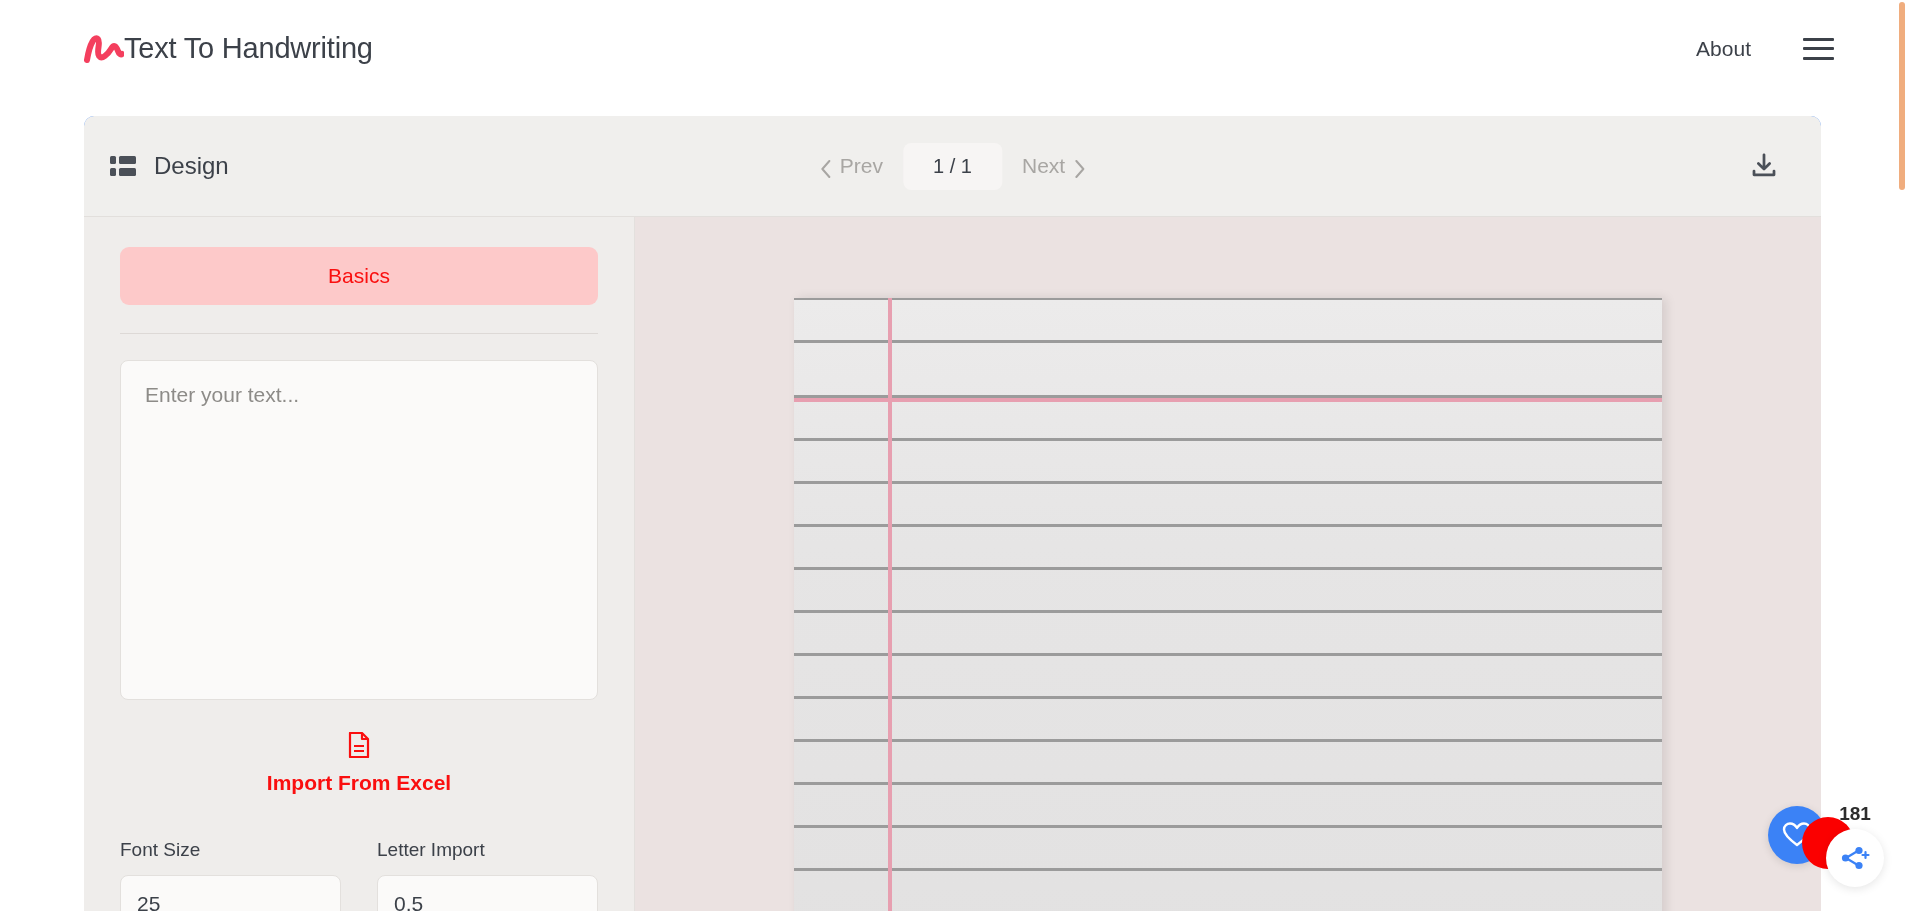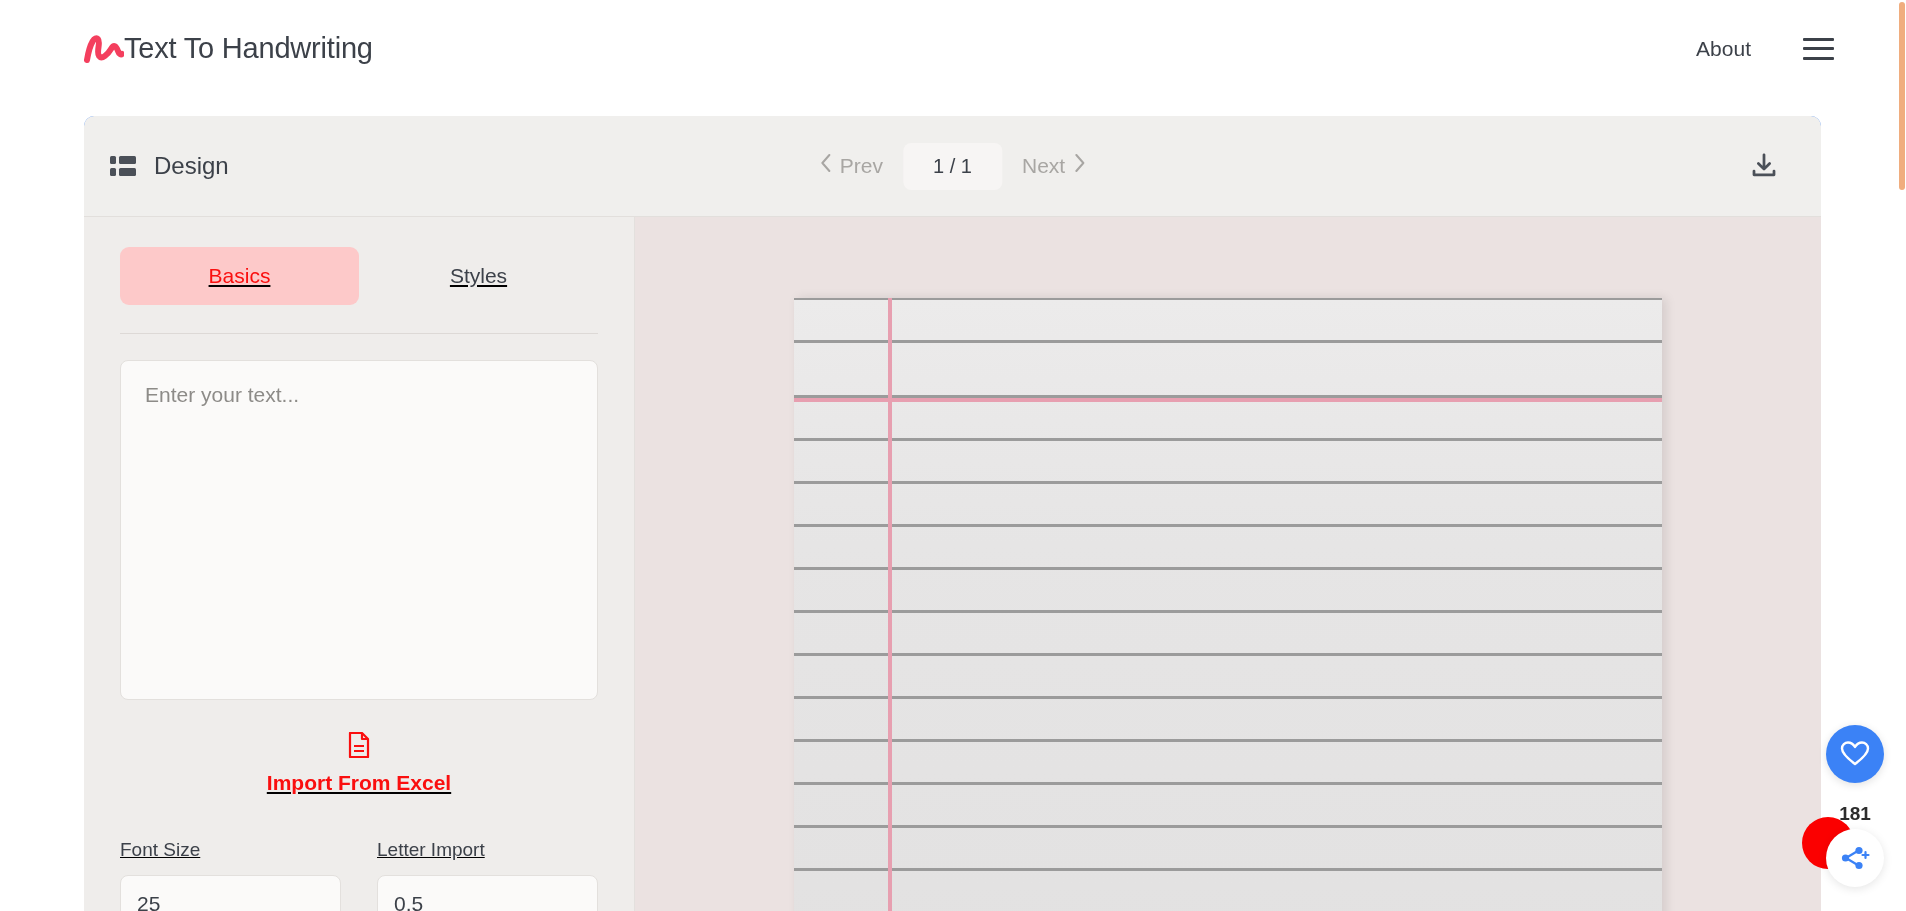--- a/index.html
+++ b/index.html
@@ -68,21 +68,21 @@
   }
   .toolbar-left { display: flex; align-items: center; gap: 18px; margin-left: 26px; }
   .design-icon { width: 26px; height: 22px; display: block; }
   .toolbar-title { font-size: 24px; color: #3c4149; }
 
   .pager {
     position: absolute; left: 50%; transform: translateX(-50%);
     display: flex; align-items: center; gap: 8px;
   }
   .pager-btn {
-    display: flex; align-items: flex-start; gap: 9px;
+    display: flex; align-items: flex-end; gap: 9px;
     font-size: 21px; color: #a8a6a3;
     background: none; border: none; cursor: default;
     padding: 8px 12px; font-family: inherit;
   }
   .pager-chev { width: 11px; height: 18px; display: block; }
   .pager-count {
     font-size: 20px; color: #3c4149;
     background: #f7f5f4; border-radius: 8px;
     padding: 12px 30px; min-width: 84px; text-align: center;
   }
@@ -93,21 +93,20 @@
 
   
   .card-body { display: flex; height: 694px; }
 
   .left-panel {
     width: 551px; height: 100%;
     background: #efedeb;
     border-right: 1px solid #e3e0dd;
     padding: 30px 36px 8px 36px;
     position: relative;
-    text-decoration: underline;
   }
 
   .tabs { display: flex; gap: 0; }
   .tab {
     flex: 1; text-align: center;
     padding: 17px 0;
     font-size: 21px; color: #3c4149;
     border-radius: 9px; cursor: pointer;
     background: transparent; border: none; font-family: inherit;
   }
@@ -186,21 +185,21 @@
     width: 100%; height: 4px; background: #e79fb0;
   }
   .paper-margin-line {
     position: absolute; left: 94px; top: 0;
     width: 4px; height: 100%; background: #e79fb0;
   }
 
   
   .fab-stack {
     position: absolute; right: 22px; bottom: 24px;
-    display: flex; flex-direction: column; align-items: center;
+    display: flex; flex-direction: row; align-items: center;
     z-index: 20;
   }
   .fab-heart {
     width: 58px; height: 58px; border-radius: 50%;
     background: #3b82f6; display: flex; align-items: center;
     justify-content: center; cursor: pointer;
     box-shadow: 0 2px 8px rgba(0,0,0,0.12);
   }
   .fab-share-wrap { position: relative; margin-top: 10px; }
   .fab-count {
@@ -279,21 +278,20 @@
       <path d="M12 3 L12 14 M7.5 10 L12 14.5 L16.5 10" stroke="#4b5058" stroke-width="2.2" fill="none" stroke-linecap="round" stroke-linejoin="round"></path>
       <path d="M4 16 L4 19 L20 19 L20 16" stroke="#4b5058" stroke-width="2.2" fill="none" stroke-linecap="round" stroke-linejoin="round"></path>
     </svg>
   </div>
 
   <div class="card-body">
 
     <div class="left-panel">
       <div class="tabs">
         <button class="tab active">Basics</button>
-        <button class="tab">Styles</button>
       </div>
       <div class="tabs-rule"></div>
 
       <textarea class="text-area" placeholder="Enter your text..." style=""></textarea>
 
       <div class="import-row">
         <svg class="excel-icon" viewBox="0 0 22 26">
           <path d="M2 1 h12 l6 6 v18 H2 Z" fill="none" stroke="#fa0f0f" stroke-width="2.2" stroke-linejoin="round"></path>
           <path d="M14 1 v6 h6" fill="none" stroke="#fa0f0f" stroke-width="2.2" stroke-linejoin="round"></path>
           <rect x="6" y="13" width="10" height="2" fill="#fa0f0f"></rect>

